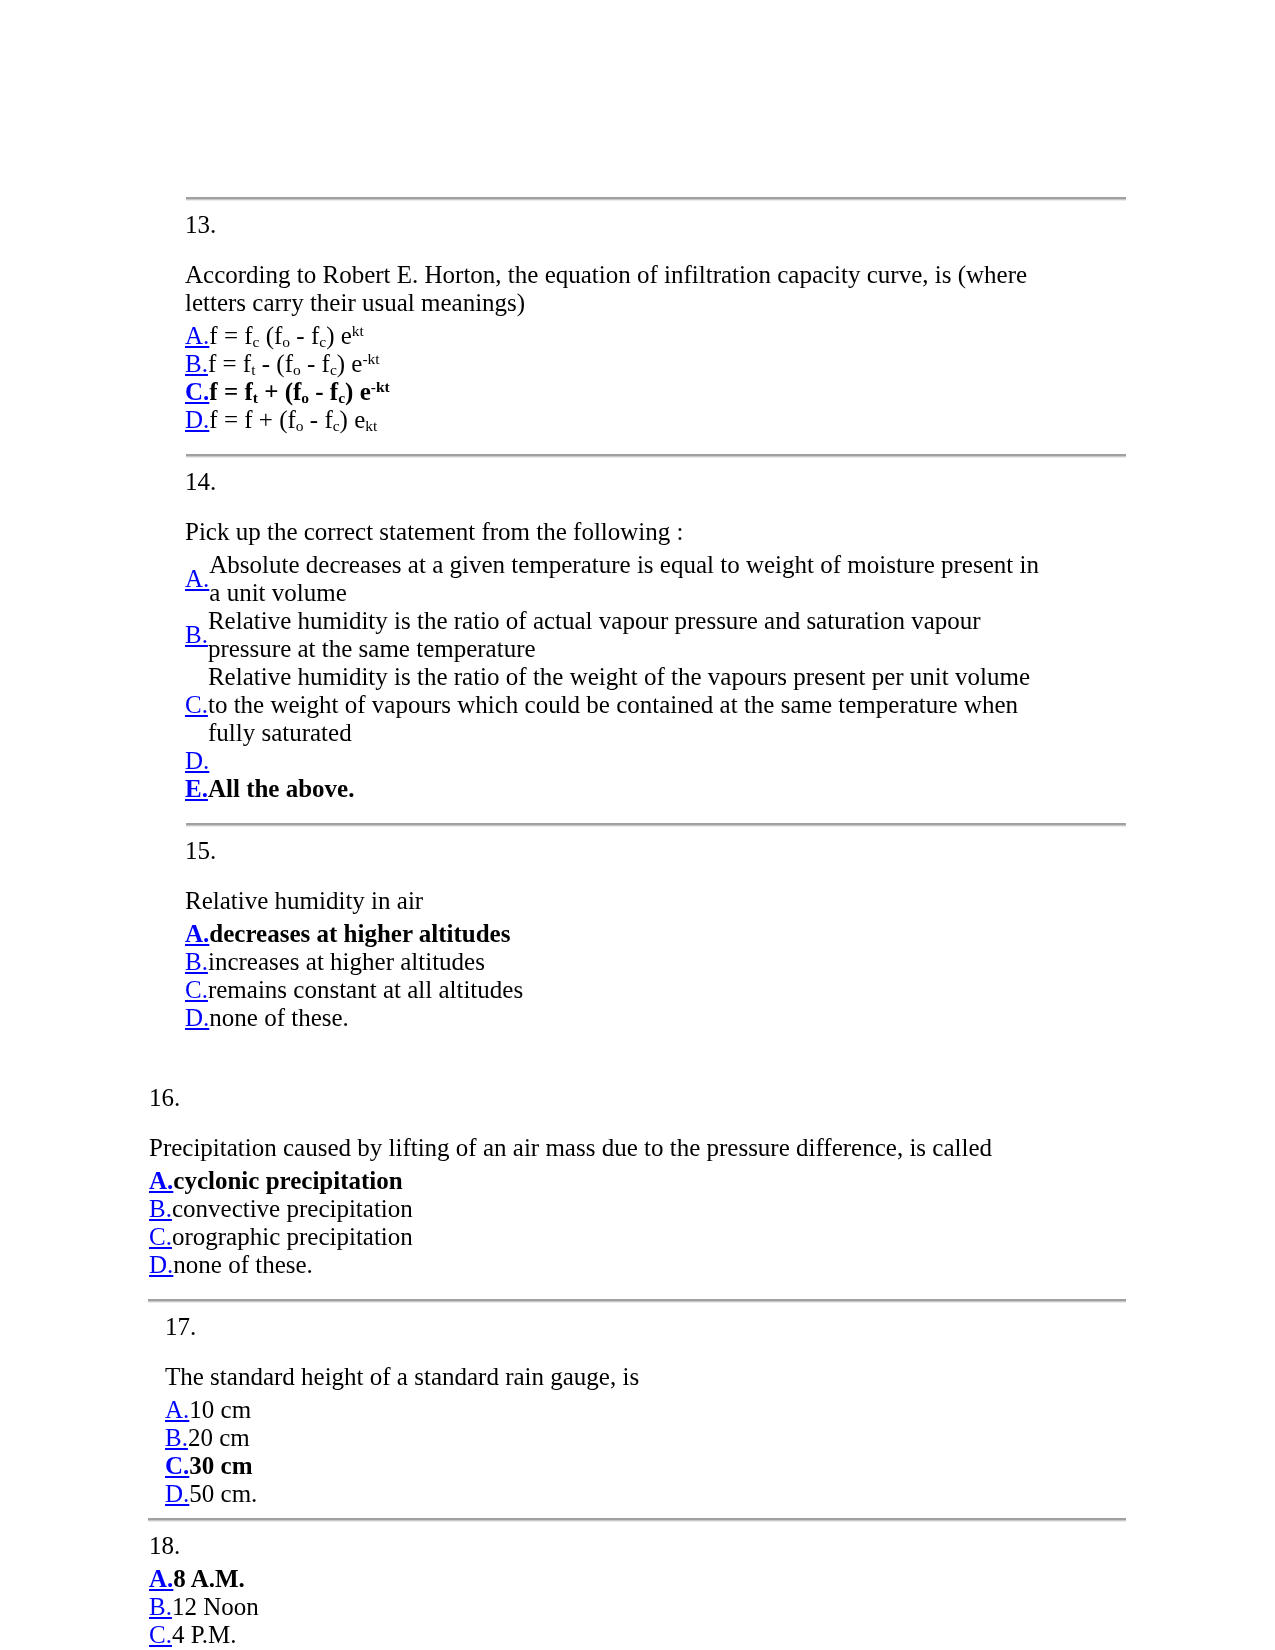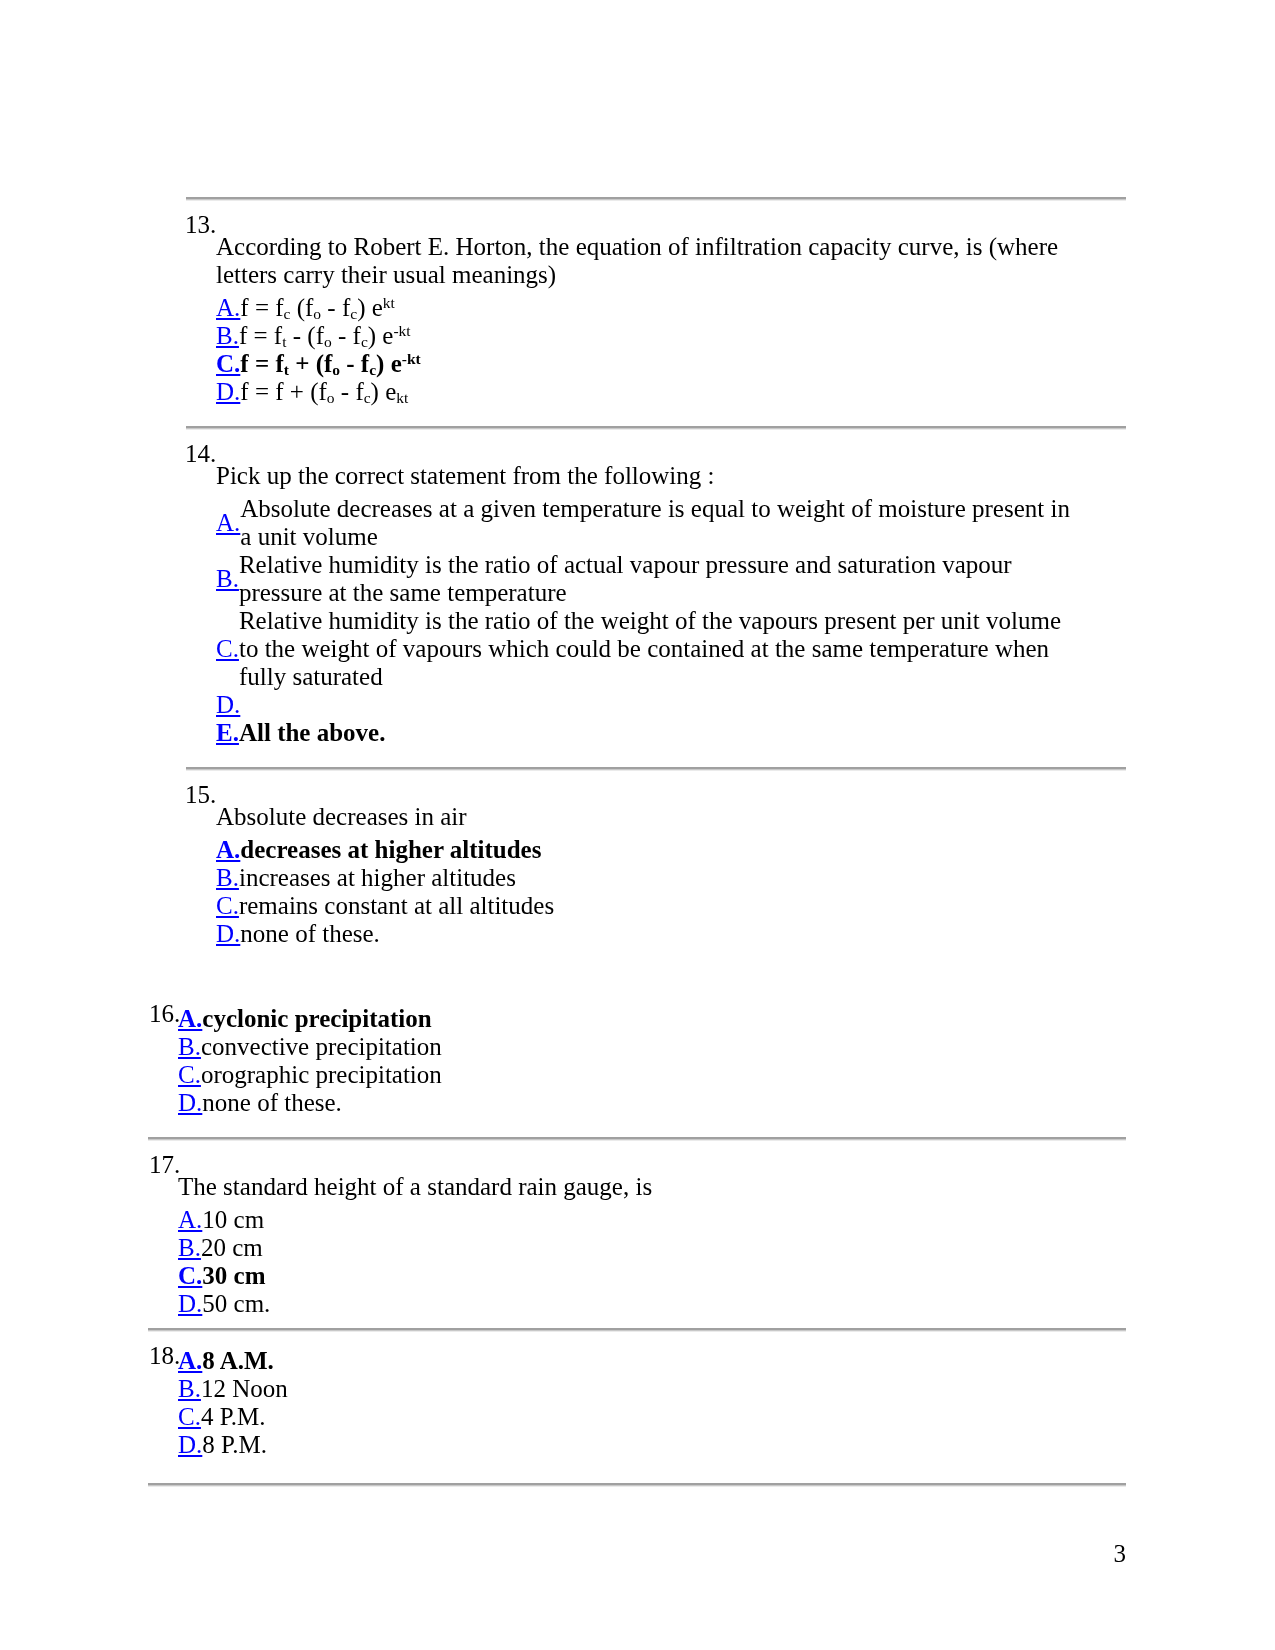--- a/index.html
+++ b/index.html
@@ -13,24 +13,24 @@
 
   
   .rule {
     height: 4px;
     background: linear-gradient(to bottom, #a0a0a0 0px, #a0a0a0 2px, #c8c8c8 2px, #c8c8c8 3px, #ebebeb 3px, #ebebeb 4px);
   }
   .rule.deep    { margin-left: 186px; width: 940px; }
   .rule.shallow { margin-left: 148px; width: 978px; }
 
   .question { padding: 10px 0 20px 0; }
-  .question.tight-bottom { padding-bottom: 10px; }
+  .question.tight-bottom { padding-bottom: 10px; padding-left: 16px; }
   .question.big-bottom   { padding-bottom: 24px; }
 
-  .q-row { display: flex; }
+  .q-row { display: flex; flex-direction: column; }
   .deep    .q-row { margin-left: 185px; }
   .shallow .q-row { margin-left: 149px; }
   .deep    .q-num { width: 31px; flex: none; }
   .shallow .q-num { width: 29px; flex: none; }
 
   .q-title { max-width: 880px; margin-top: 22px; }
   .options { margin-top: 5px; }
   .option { display: flex; align-items: center; }
   .option.bold { font-weight: bold; }
   .letter {
@@ -112,21 +112,21 @@
       </div>
     </div>
   </div>
 
   <div class="rule deep"></div>
 
   <div class="question deep">
     <div class="q-row">
       <span class="q-num">15.</span>
       <div class="q-body">
-        <div class="q-title">Absolute decreases in air</div>
+        <div class="q-title">Relative humidity in air</div>
         <div class="options">
           <div class="option bold">
             <a class="letter">A.</a>
             <span class="opt-text">decreases at higher altitudes</span>
           </div>
           <div class="option">
             <a class="letter">B.</a>
             <span class="opt-text">increases at higher altitudes</span>
           </div>
           <div class="option">
@@ -141,20 +141,21 @@
       </div>
     </div>
   </div>
 
   <div class="spacer"></div>
 
   <div class="question shallow">
     <div class="q-row">
       <span class="q-num">16.</span>
       <div class="q-body">
+        <div class="q-title">Precipitation caused by lifting of an air mass due to the pressure difference, is called</div>
         <div class="options">
           <div class="option bold">
             <a class="letter">A.</a>
             <span class="opt-text">cyclonic precipitation</span>
           </div>
           <div class="option">
             <a class="letter">B.</a>
             <span class="opt-text">convective precipitation</span>
           </div>
           <div class="option">

